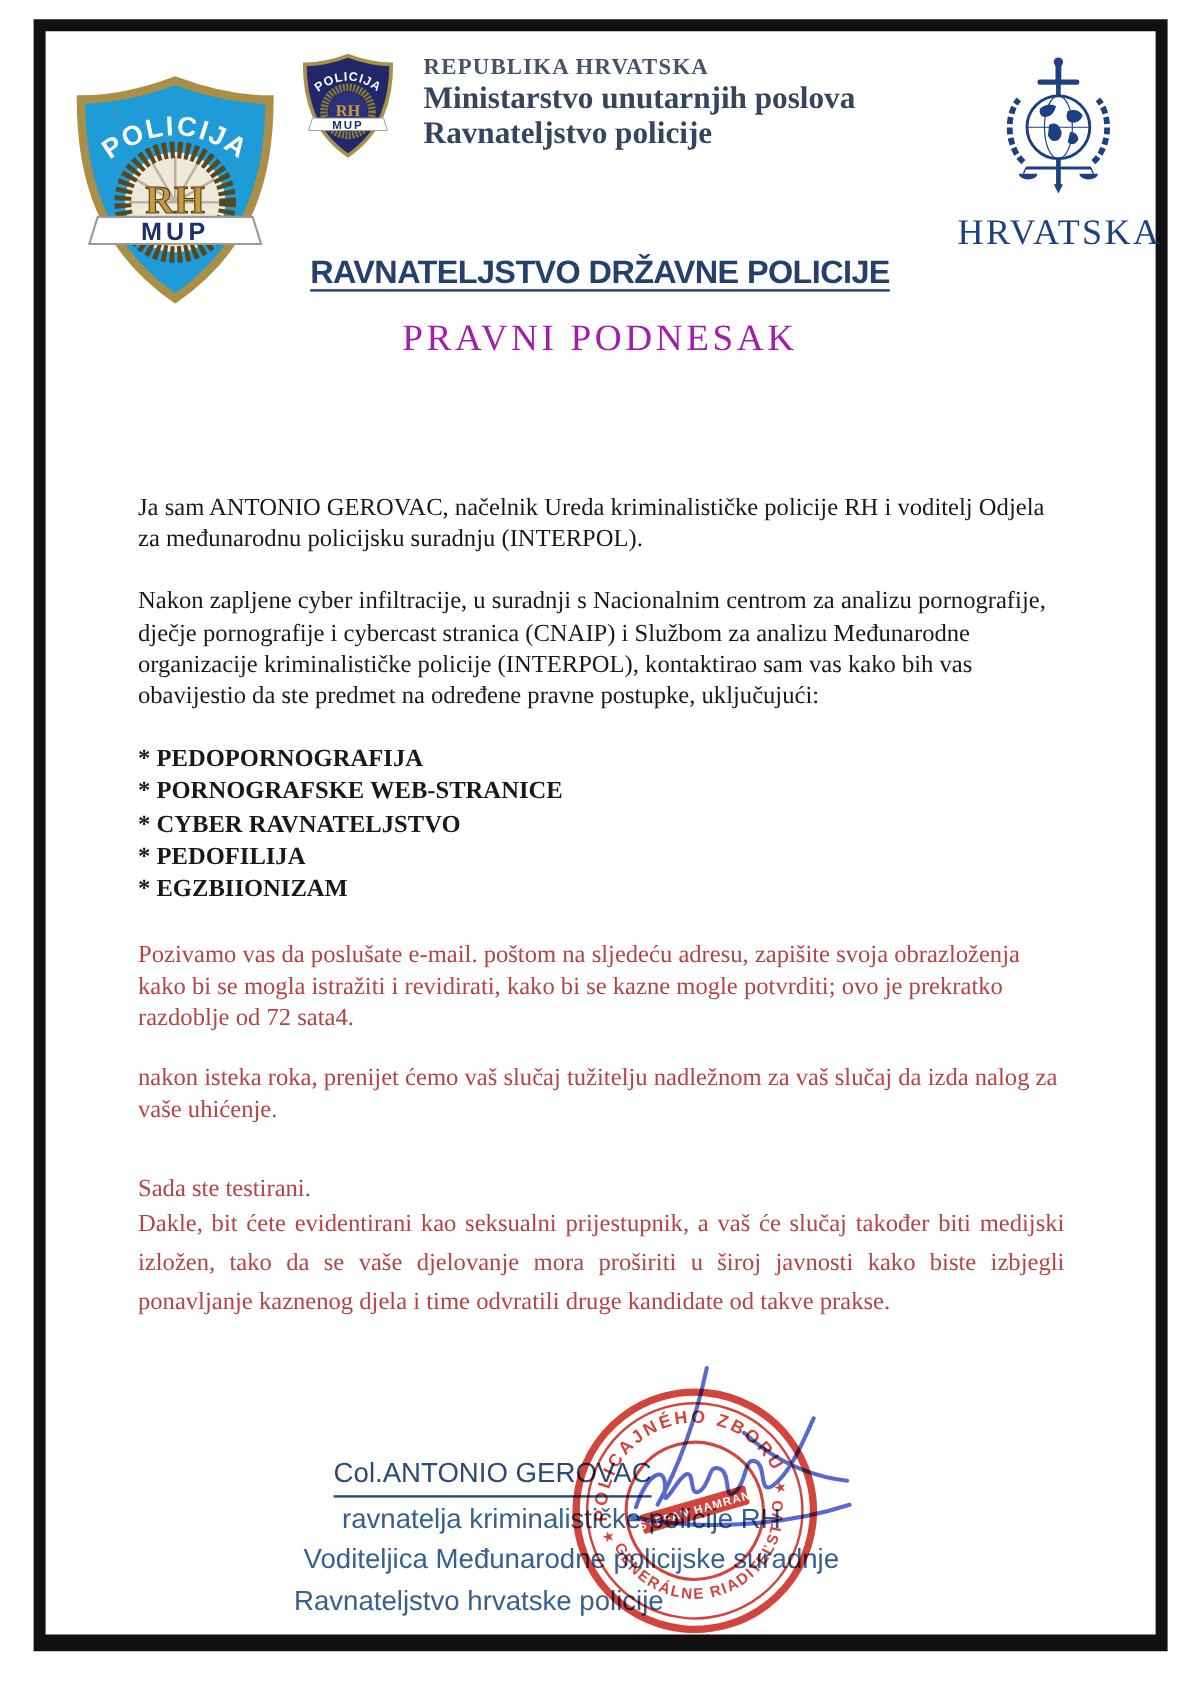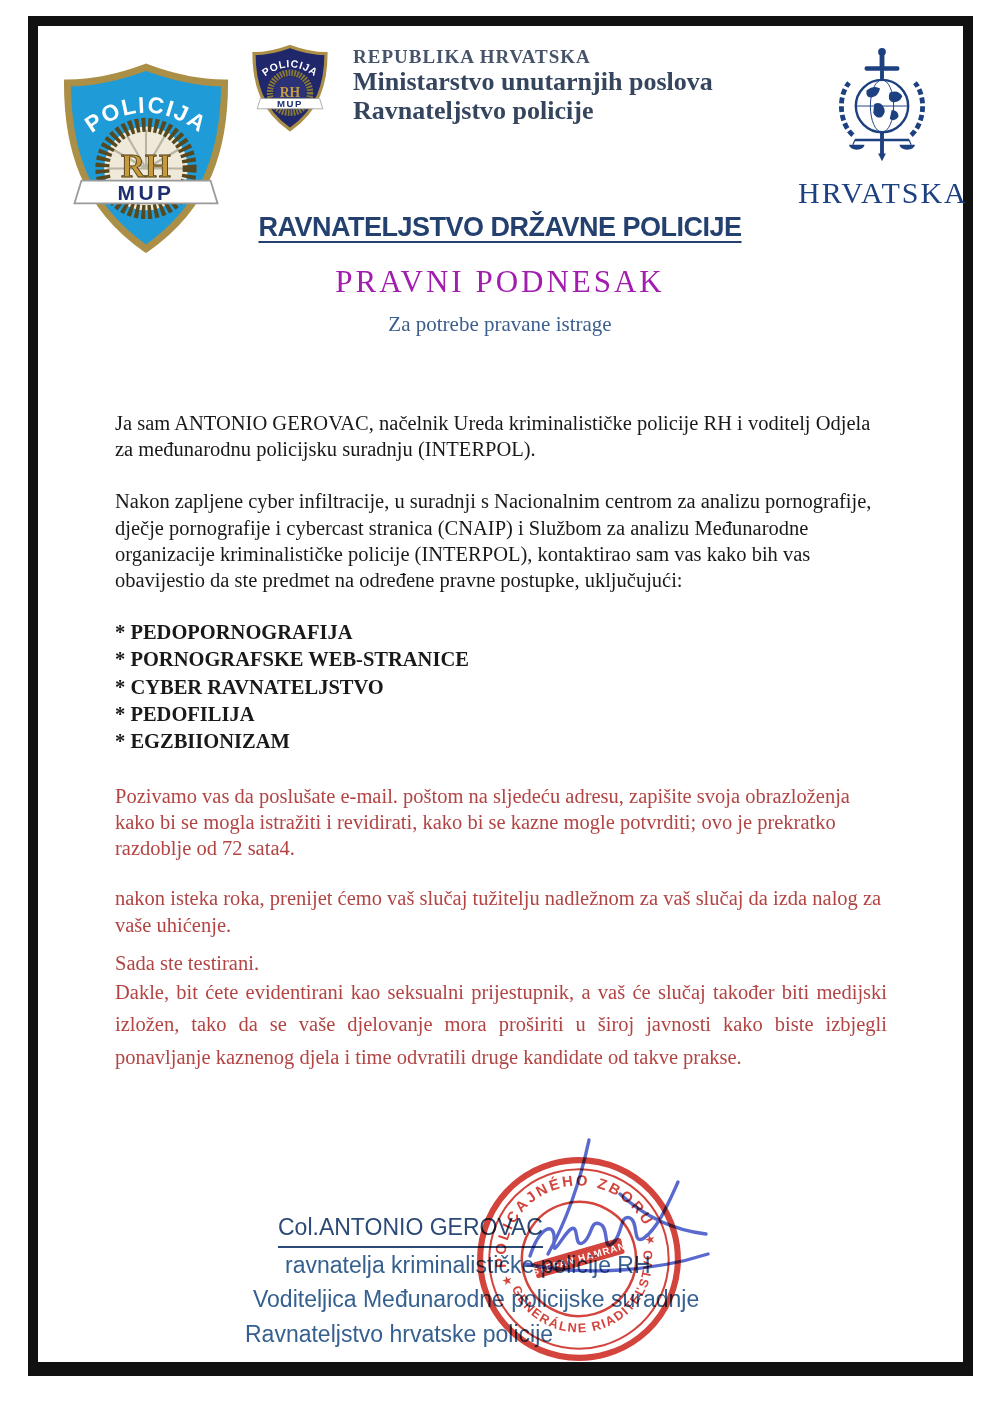--- a/index.html
+++ b/index.html
@@ -122,34 +122,33 @@
         <path d="M78 104 a8 5 0 0 0 16 0 Z" stroke="none"></path>
         <line x1="32" y1="99" x2="30" y2="104" stroke-width="1.2"></line>
         <line x1="88" y1="99" x2="90" y2="104" stroke-width="1.2"></line>
       </g>
     </svg>
     <div class="word">HRVATSKA</div>
   </div>
 
   <div class="title-main">RAVNATELJSTVO DRŽAVNE POLICIJE</div>
   <div class="title-subject">PRAVNI PODNESAK</div>
-  <div class="title-sub">Za potrebe pravane istrage</div>
 
   <div class="doc-body">
     <p>Ja sam ANTONIO GEROVAC, načelnik Ureda kriminalističke policije RH i voditelj Odjela za međunarodnu policijsku suradnju (INTERPOL).</p>
     <p>Nakon zapljene cyber infiltracije, u suradnji s Nacionalnim centrom za analizu pornografije, dječje pornografije i cybercast stranica (CNAIP) i Službom za analizu Međunarodne organizacije kriminalističke policije (INTERPOL), kontaktirao sam vas kako bih vas obavijestio da ste predmet na određene pravne postupke, uključujući:</p>
     <div class="charges">
       <div>* PEDOPORNOGRAFIJA</div>
       <div>* PORNOGRAFSKE WEB-STRANICE</div>
       <div>* CYBER RAVNATELJSTVO</div>
       <div>* PEDOFILIJA</div>
       <div>* EGZBIIONIZAM</div>
     </div>
     <p class="red" style="margin-bottom:24px">Pozivamo vas da poslušate e-mail. poštom na sljedeću adresu, zapišite svoja obrazloženja kako bi se mogla istražiti i revidirati, kako bi se kazne mogle potvrditi; ovo je prekratko razdoblje od 72 sata4.</p>
-    <p class="red" style="margin-bottom:12px">nakon isteka roka, prenijet ćemo vaš slučaj tužitelju nadležnom za vaš slučaj da izda nalog za vaše uhićenje.</p>
+    <p class="red" style="margin-bottom:40px">nakon isteka roka, prenijet ćemo vaš slučaj tužitelju nadležnom za vaš slučaj da izda nalog za vaše uhićenje.</p>
     <p class="red closing">Sada ste testirani.</p>
     <p class="red warn">Dakle, bit ćete evidentirani kao seksualni prijestupnik, a vaš će slučaj također biti medijski izložen, tako da se vaše djelovanje mora proširiti u široj javnosti kako biste izbjegli ponavljanje kaznenog djela i time odvratili druge kandidate od takve prakse.</p>
   </div>
 
   <div class="sig-block">
     <div><span class="sig-name">Col.ANTONIO GEROVAC</span></div>
     <div class="sig-l1">ravnatelja kriminalističke policije RH</div>
     <div class="sig-l2">Voditeljica Međunarodne policijske suradnje</div>
     <div class="sig-l3">Ravnateljstvo hrvatske policije</div>
   </div>

